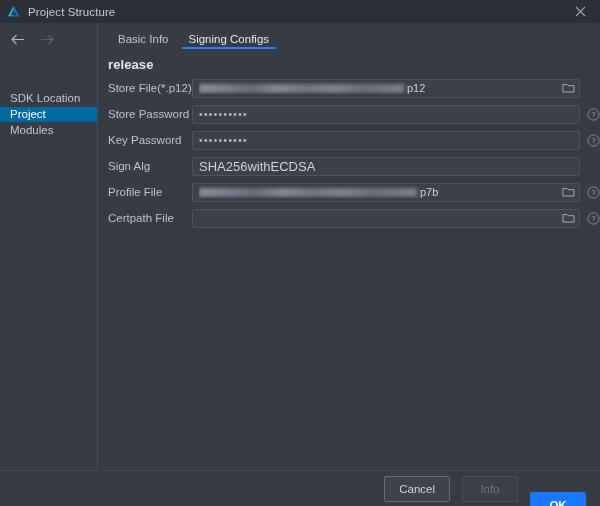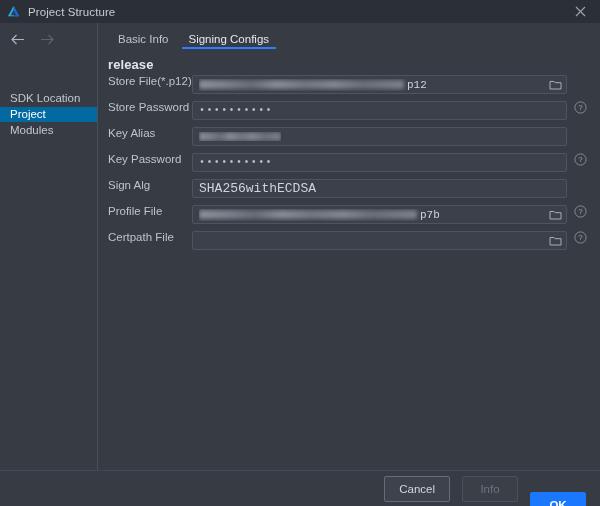--- a/index.html
+++ b/index.html
@@ -149,24 +149,24 @@
     font-weight: bold;
     color: #e1e5eb;
     margin: 8px 0 2px 10px;
     letter-spacing: 0.1px;
   }
 
   
   #form { margin-top: 3px; }
   .row {
     display: flex;
-    align-items: flex-start;
+    align-items: center;
     height: 26px;
     padding-left: 10px;
-    padding-right: 13px;
+    padding-right: 0;
   }
   .row-label {
     width: 84px;
     min-width: 84px;
     font-size: 11.5px;
     color: #bfc4cc;
     white-space: nowrap;
   }
   .field {
     flex: 1 1 auto;
@@ -174,21 +174,20 @@
     background: #3b404a;
     border: 1px solid #4e545f;
     border-radius: 2px;
     box-sizing: border-box;
     display: flex;
     align-items: center;
     padding: 0 4px 0 6px;
     position: relative;
     min-width: 0;
     cursor: text;
-    font-family: Liberation Mono, monospace;
   }
   .field-text {
     font-size: 13px;
     color: #cfd4dc;
     white-space: nowrap;
     overflow: hidden;
   }
   .field-text.pw {
     letter-spacing: 1.4px;
     font-size: 10px;
@@ -354,29 +353,20 @@
               <div class="field-text pw">••••••••••</div>
             </div>
             <div class="help-icon">
               <svg width="13" height="13" viewBox="0 0 13 13">
                 <circle cx="6.5" cy="6.5" r="5.6" fill="none" stroke="#868c95" stroke-width="1"></circle>
                 <text x="6.5" y="9.4" text-anchor="middle" font-size="8" font-family="&quot;Liberation Sans&quot;, sans-serif" fill="#a1a7b0">?</text>
               </svg>
             </div>
           </div>
           <div class="row">
-            <div class="row-label">Key Alias</div>
-            <div class="field">
-              <div class="blur-val">
-                <div class="blur-box" style="width: 82px;"></div>
-              </div>
-            </div>
-            <div class="help-spacer"></div>
-          </div>
-          <div class="row">
             <div class="row-label">Key Password</div>
             <div class="field">
               <div class="field-text pw">••••••••••</div>
             </div>
             <div class="help-icon">
               <svg width="13" height="13" viewBox="0 0 13 13">
                 <circle cx="6.5" cy="6.5" r="5.6" fill="none" stroke="#868c95" stroke-width="1"></circle>
                 <text x="6.5" y="9.4" text-anchor="middle" font-size="8" font-family="&quot;Liberation Sans&quot;, sans-serif" fill="#a1a7b0">?</text>
               </svg>
             </div>

